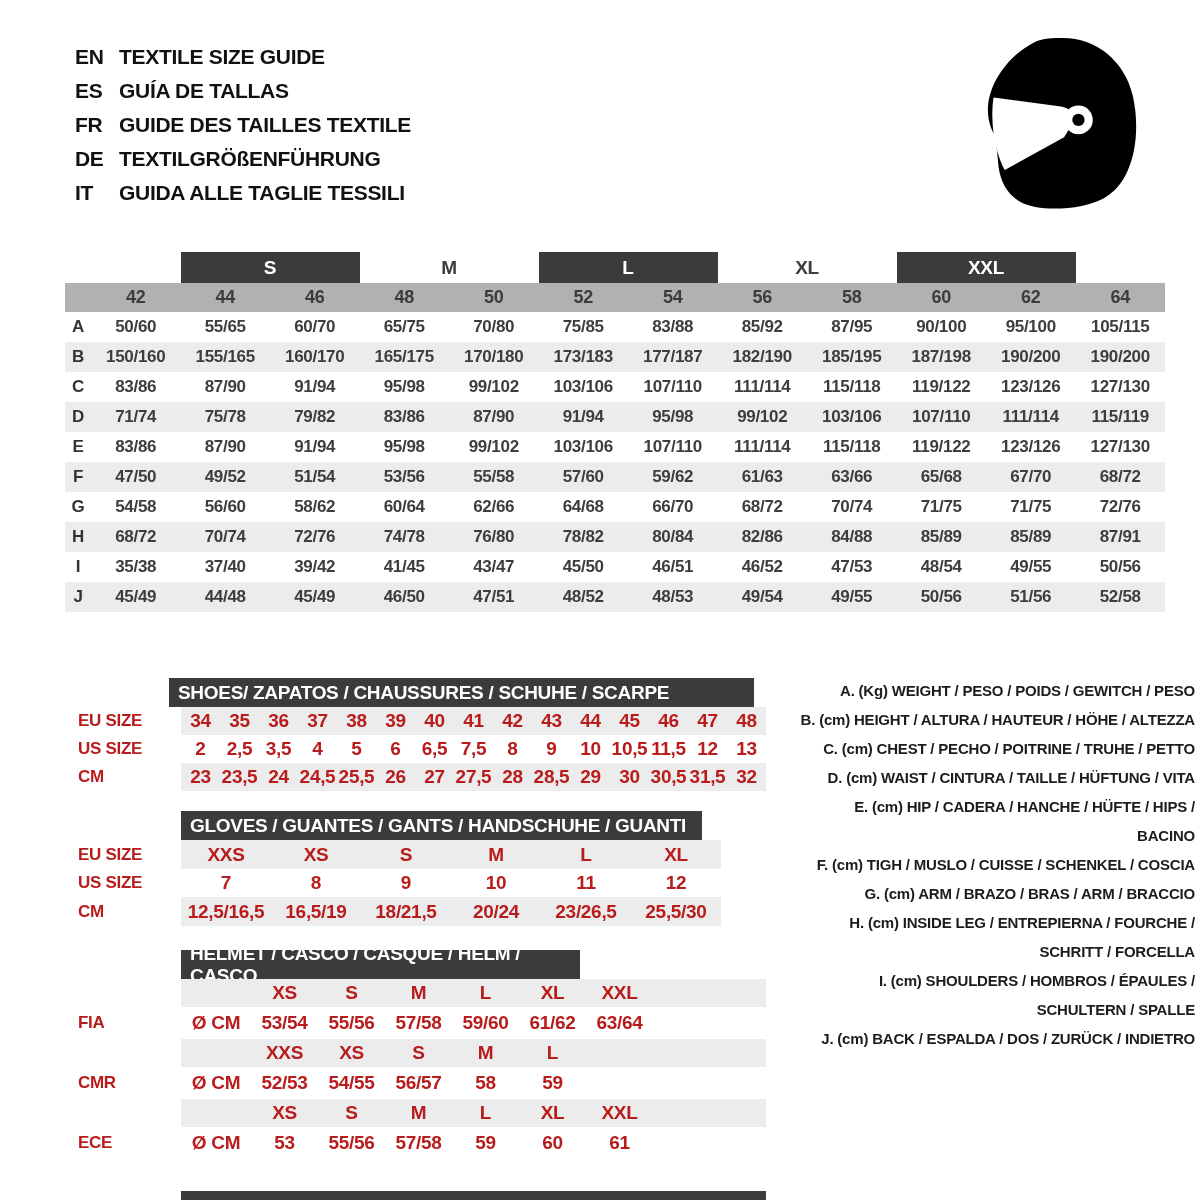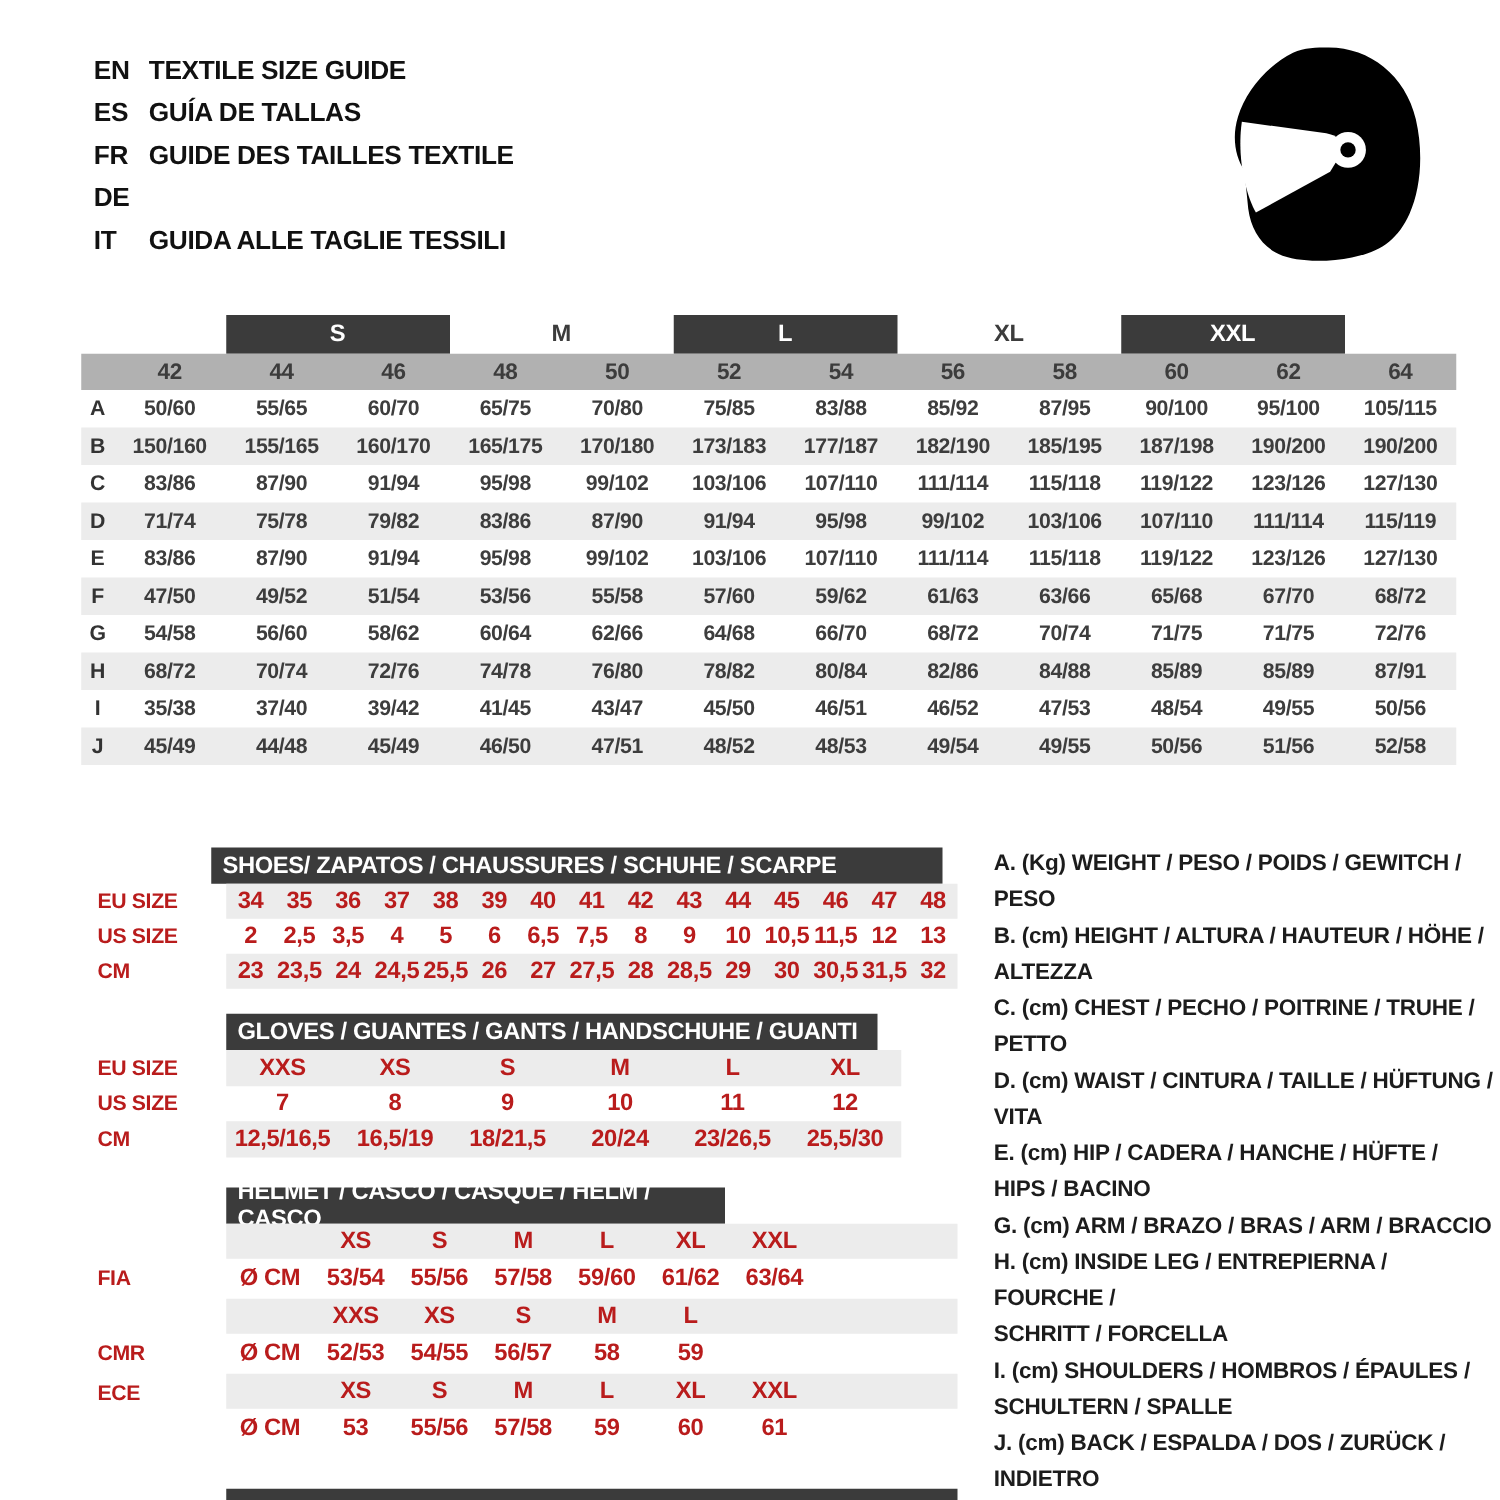--- a/index.html
+++ b/index.html
@@ -28,21 +28,21 @@
        display:flex;align-items:center;padding-left:9px;box-sizing:border-box;}
 
   
   .band{position:absolute;display:grid;align-items:center;text-align:center;
         font-size:19px;color:#b91c1c;}
   .band.gray{background:#ececec;}
   .side-label{position:absolute;left:78px;font-size:17px;color:#b91c1c;display:flex;align-items:center;}
 
   
   .legend{position:absolute;left:795px;top:676px;width:400px;}
-  .legend-item{font-size:18px;line-height:29px;color:#1c1c1c;white-space:pre-line;letter-spacing:-0.2px;}
+  .legend-item{font-size:15px;line-height:29px;color:#1c1c1c;white-space:pre-line;letter-spacing:-0.2px;text-align:right;}
 
   .bottom-bar{position:absolute;left:181px;top:1191px;width:585px;height:9px;background:#3b3b3b;}
   .helmet-icon{position:absolute;left:983px;top:36px;width:154px;height:174px;}
 </style>
 </head>
 <body>
 
 <div class="page">
 
   <div class="langs" id="langs">
@@ -53,20 +53,21 @@
       <div class="lang-row">
         <div class="lang-code">ES</div>
         <div class="lang-label">GUÍA DE TALLAS</div>
       </div>
       <div class="lang-row">
         <div class="lang-code">FR</div>
         <div class="lang-label">GUIDE DES TAILLES TEXTILE</div>
       </div>
       <div class="lang-row">
         <div class="lang-code">DE</div>
+        <div class="lang-label">TEXTILGRÖßENFÜHRUNG</div>
       </div>
       <div class="lang-row">
         <div class="lang-code">IT</div>
         <div class="lang-label">GUIDA ALLE TAGLIE TESSILI</div>
       </div>
     </div>
 
   <svg class="helmet-icon" viewBox="0 0 150 170">
     <path d="M78 2 C110 2 138 24 146 58 C152 84 150 112 141 132 C132 152 118 162 96 166 C76 170 50 170 36 162 C24 155 17 143 15 128 L12 98 C5 88 2 72 7 56 C13 36 30 16 50 6 C59 2 68 2 78 2 Z" fill="#000"></path>
     <path d="M10 60 L76 69 C87 71 91 78 87 86 L79 99 L21 131 C13 117 6 88 10 60 Z" fill="#fff"></path>
@@ -380,38 +381,39 @@
       </div>
       <div class="band gray" style="left: 181px; width: 585px; height: 28px; top: 1099px; grid-template-columns: 70px repeat(6, 67px) 1fr;">
         <div></div>
         <div>XS</div>
         <div>S</div>
         <div>M</div>
         <div>L</div>
         <div>XL</div>
         <div>XXL</div>
       </div>
-      <div class="side-label" style="top: 1099px; height: 32px;">ECE</div>
+      <div class="side-label" style="top: 1127px; height: 32px;">ECE</div>
       <div class="band" style="left: 181px; width: 585px; height: 32px; top: 1127px; grid-template-columns: 70px repeat(6, 67px) 1fr;">
         <div>Ø CM</div>
         <div>53</div>
         <div>55/56</div>
         <div>57/58</div>
         <div>59</div>
         <div>60</div>
         <div>61</div>
       </div>
     </div>
 
   <div class="legend" id="legend">
       <div class="legend-item">A. (Kg) WEIGHT / PESO / POIDS / GEWITCH / PESO</div>
       <div class="legend-item">B. (cm) HEIGHT / ALTURA / HAUTEUR / HÖHE / ALTEZZA</div>
       <div class="legend-item">C. (cm) CHEST / PECHO / POITRINE / TRUHE / PETTO</div>
       <div class="legend-item">D. (cm) WAIST / CINTURA / TAILLE / HÜFTUNG / VITA</div>
       <div class="legend-item">E. (cm) HIP / CADERA / HANCHE / HÜFTE / HIPS /  BACINO</div>
+      <div class="legend-item">F. (cm) TIGH / MUSLO / CUISSE / SCHENKEL / COSCIA</div>
       <div class="legend-item">G. (cm) ARM  / BRAZO / BRAS / ARM / BRACCIO</div>
       <div class="legend-item">H. (cm) INSIDE LEG / ENTREPIERNA / FOURCHE /
 SCHRITT / FORCELLA</div>
       <div class="legend-item">I.  (cm) SHOULDERS / HOMBROS / ÉPAULES /
 SCHULTERN / SPALLE</div>
       <div class="legend-item">J. (cm) BACK / ESPALDA / DOS / ZURÜCK / INDIETRO</div>
     </div>
 
   <div class="bottom-bar"></div>
 </div>

